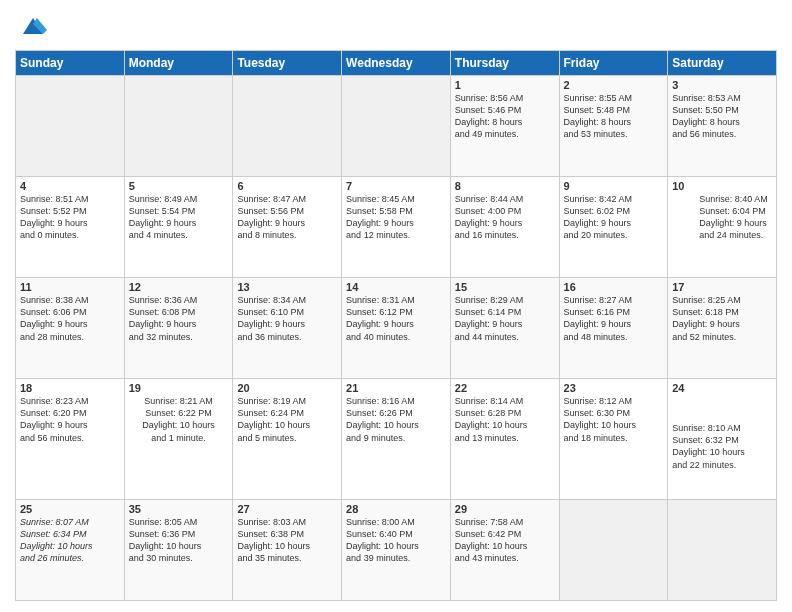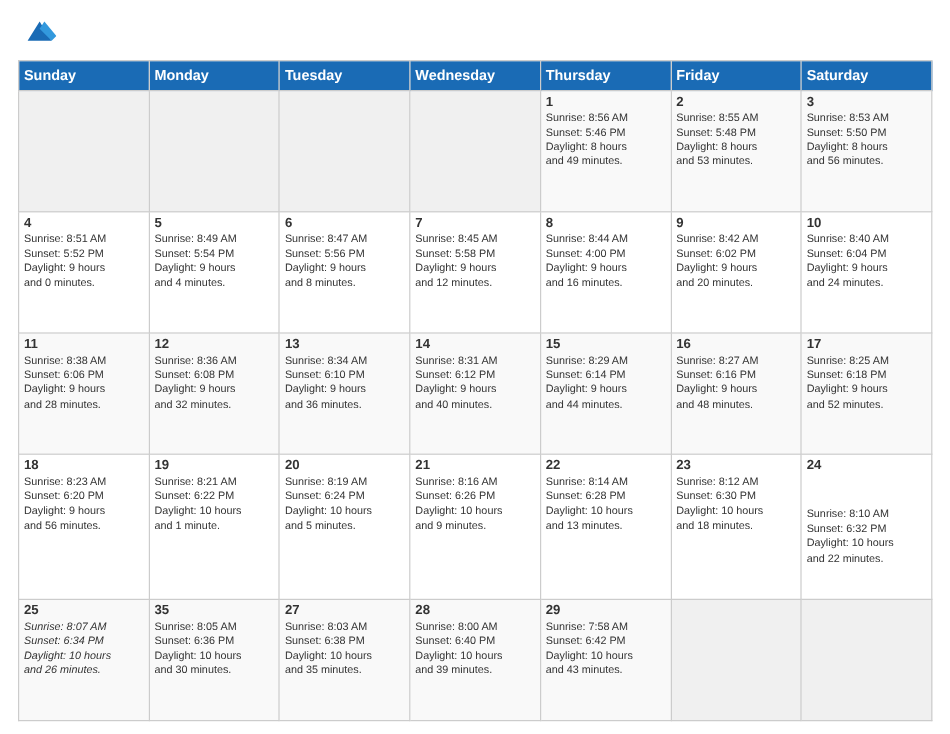--- a/index.html
+++ b/index.html
@@ -203,21 +203,21 @@
           </td>
           <td>
             <span class="day-num">9</span>
             <div class="day-info" style="white-space: pre-line;">Sunrise: 8:42 AM
 Sunset: 6:02 PM
 Daylight: 9 hours
 and 20 minutes.</div>
           </td>
           <td>
             <span class="day-num">10</span>
-            <div class="day-info" style="white-space: pre-line;">Sunrise: 8:40 AM
+            <div class="day-info" style="white-space: pre-line; margin-left: 27px;">Sunrise: 8:40 AM
 Sunset: 6:04 PM
 Daylight: 9 hours
 and 24 minutes.</div>
           </td>
         </tr>
         <tr>
           <td>
             <span class="day-num">11</span>
             <div class="day-info" style="white-space: pre-line;">Sunrise: 8:38 AM
 Sunset: 6:06 PM
@@ -270,21 +270,21 @@
         <tr>
           <td>
             <span class="day-num">18</span>
             <div class="day-info" style="white-space: pre-line;">Sunrise: 8:23 AM
 Sunset: 6:20 PM
 Daylight: 9 hours
 and 56 minutes.</div>
           </td>
           <td>
             <span class="day-num">19</span>
-            <div class="day-info" style="white-space: pre-line;">Sunrise: 8:21 AM
+            <div class="day-info" style="white-space: pre-line; text-align: center;">Sunrise: 8:21 AM
 Sunset: 6:22 PM
 Daylight: 10 hours
 and 1 minute.</div>
           </td>
           <td>
             <span class="day-num">20</span>
             <div class="day-info" style="white-space: pre-line;">Sunrise: 8:19 AM
 Sunset: 6:24 PM
 Daylight: 10 hours
 and 5 minutes.</div>

